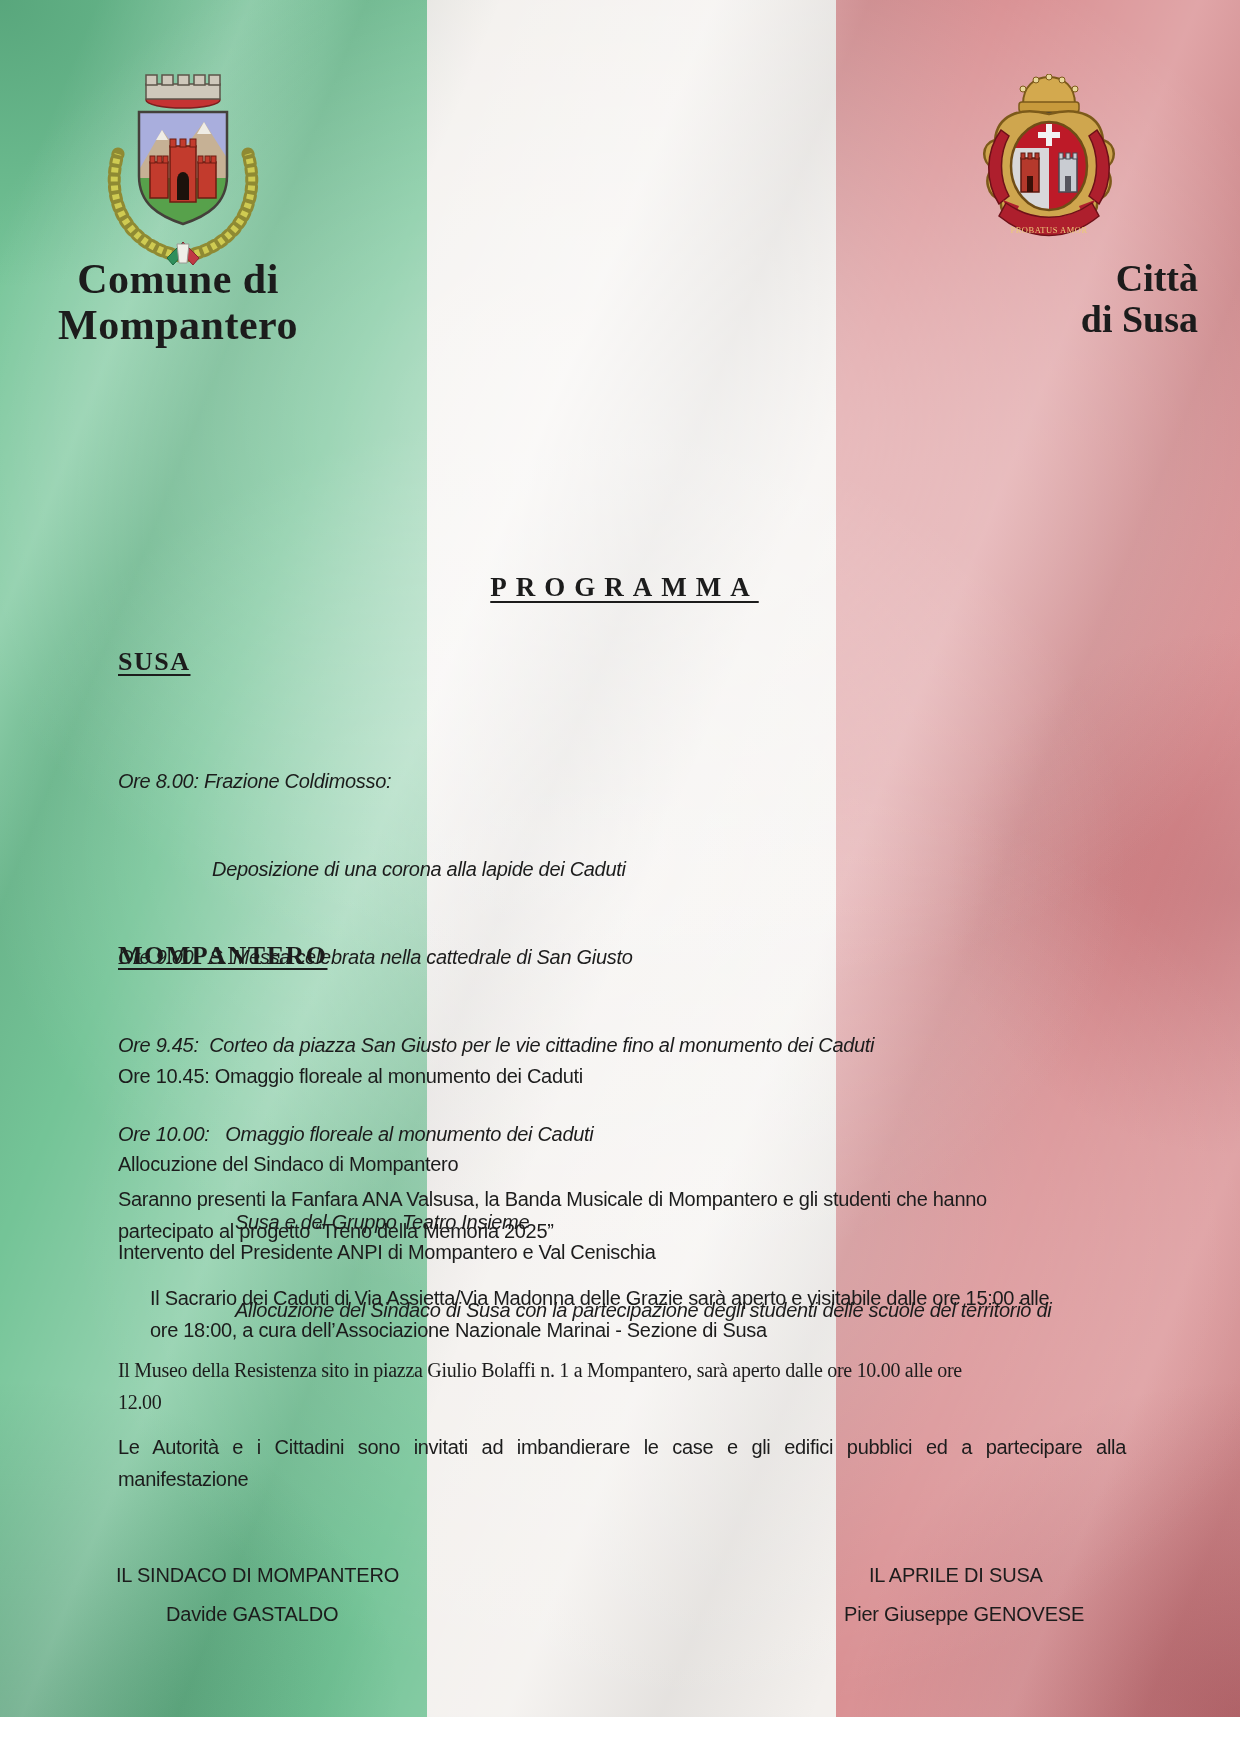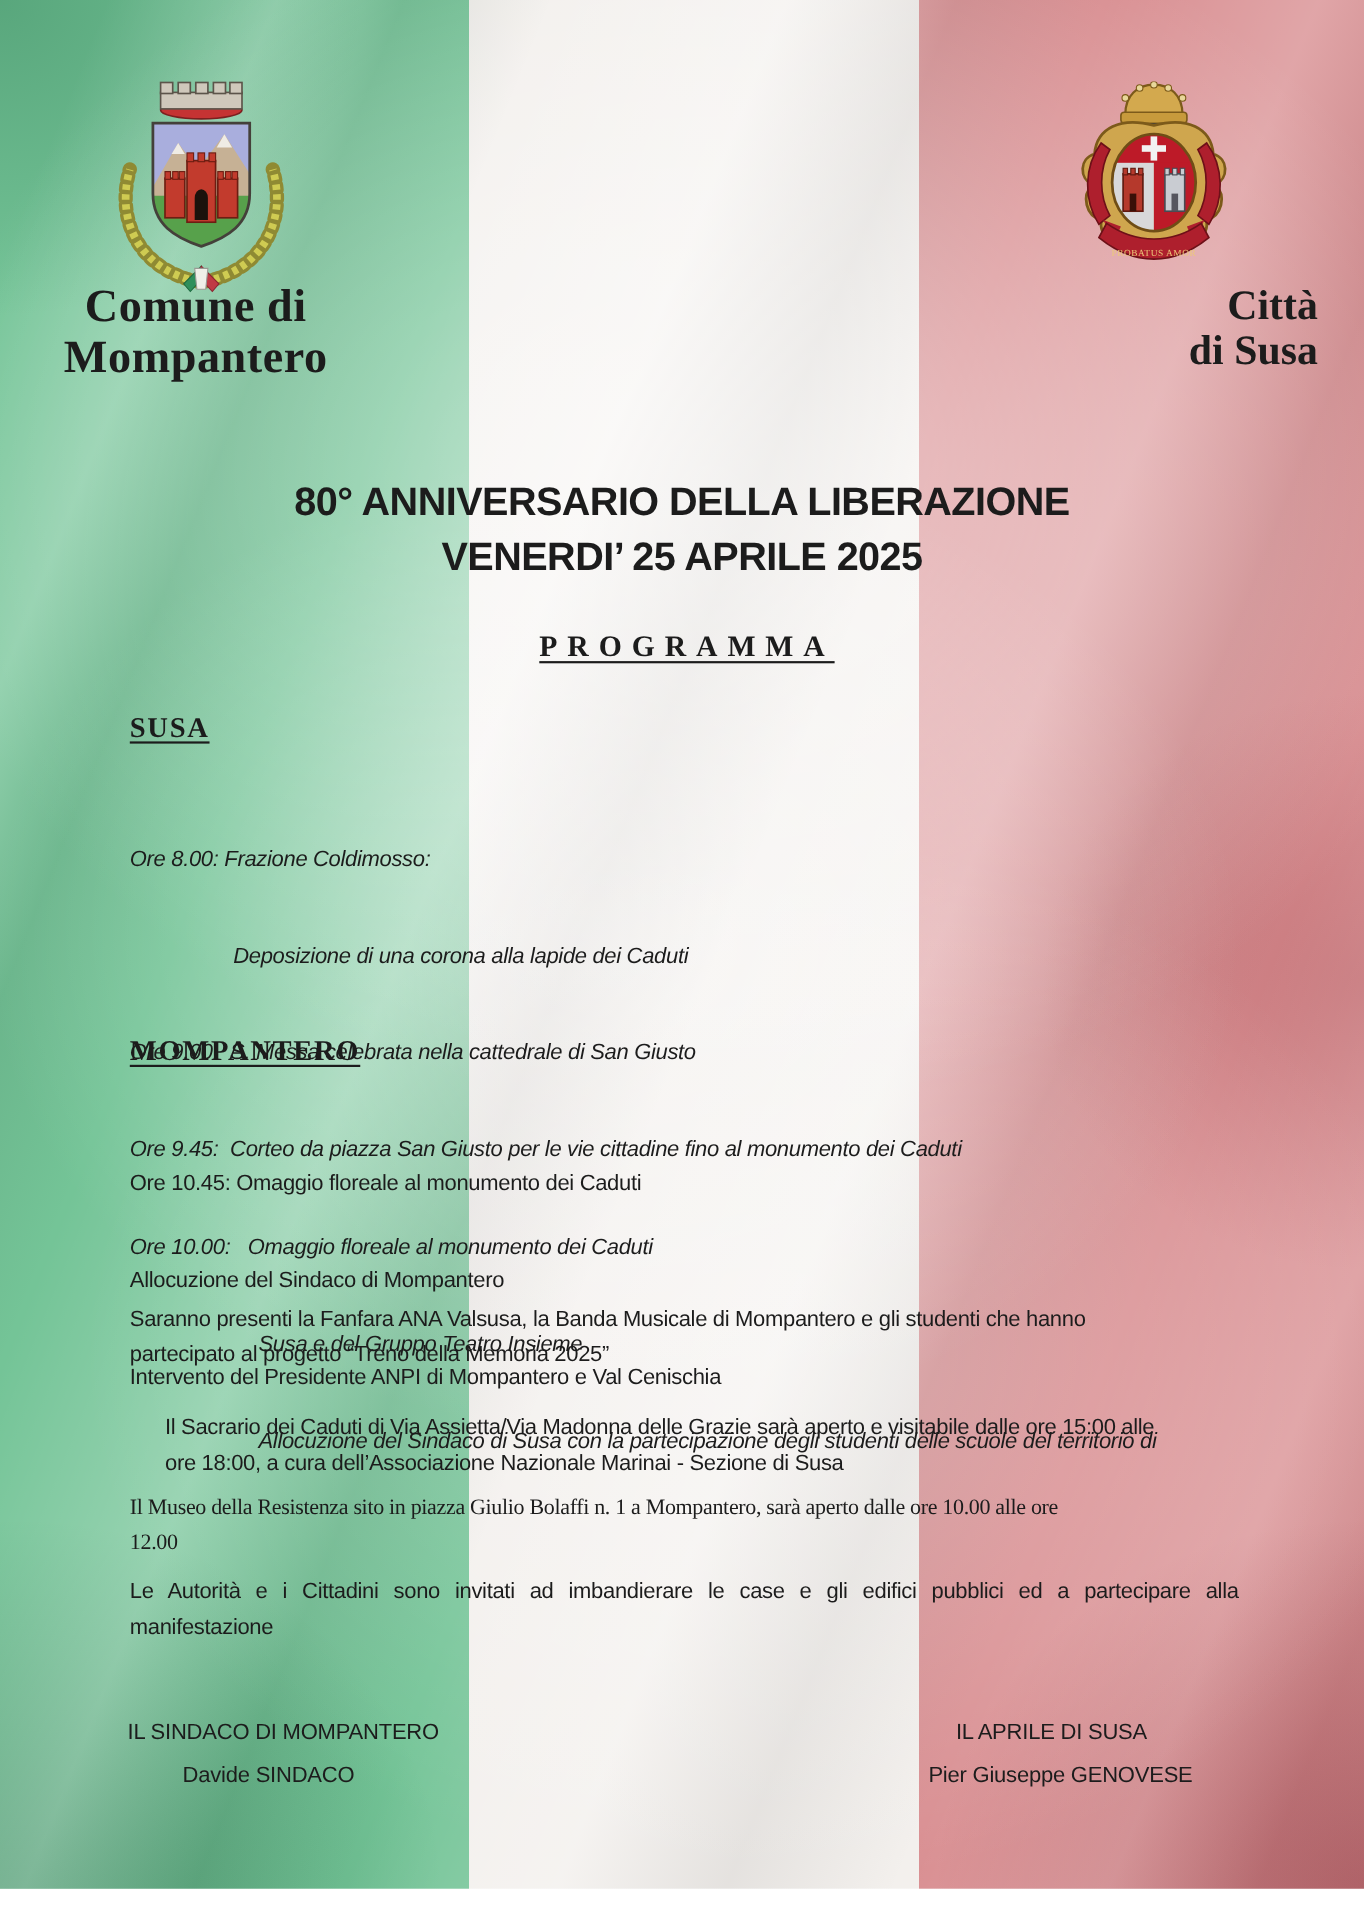--- a/index.html
+++ b/index.html
@@ -195,24 +195,20 @@
       <path d="M26,142 c32,26 68,26 100,0 l-7,-13 c-27,19 -59,19 -86,0 z" fill="#ae1f2d" stroke="#6d1018" stroke-width="1.5"></path>
       <text x="76" y="159" text-anchor="middle" font-size="8.5" fill="#ecc979" font-family="Liberation Serif, serif" letter-spacing="0.5">PROBATUS AMOR</text>
     </g>
   </svg>
 
   <div class="abs serifb org-right">
     <div>Città</div>
     <div>di Susa</div>
   </div>
 
-  <div class="abs title-block">
-    <div>80° ANNIVERSARIO DELLA LIBERAZIONE</div>
-    <div>VENERDI’ 25 APRILE 2025</div>
-  </div>
 
   <div class="abs programma-wrap">
     <span class="serifb programma">PROGRAMMA</span>
   </div>
 
   <div class="abs serifb uline sec-heading h-susa">SUSA</div>
   <div class="abs lines susa-lines">
     <div>Ore 8.00: Frazione Coldimosso:</div>
     <div class="ind-a">Deposizione di una corona alla lapide dei Caduti</div>
     <div>Ore 9.00:  S. Messa celebrata nella cattedrale di San Giusto</div>
@@ -240,16 +236,16 @@
   <div class="abs note note-2">
     <div class="nline">Il Museo della Resistenza sito in piazza Giulio Bolaffi n. 1 a Mompantero, sarà aperto dalle ore 10.00 alle ore</div>
     <div class="nline">12.00</div>
   </div>
   <div class="abs note note-3">
     <div class="just">Le Autorità e i Cittadini sono invitati ad imbandierare le case e gli edifici pubblici ed a partecipare alla</div>
     <div class="nline">manifestazione</div>
   </div>
 
   <div class="abs sig sig-role-left">IL SINDACO DI MOMPANTERO</div>
-  <div class="abs sig sig-name-left">Davide SINDACO</div>
+  <div class="abs sig sig-name-left">Davide GASTALDO</div>
   <div class="abs sig sig-role-right">IL APRILE DI SUSA</div>
   <div class="abs sig sig-name-right">Pier Giuseppe GENOVESE</div>
 </div>
 
 </body></html>

